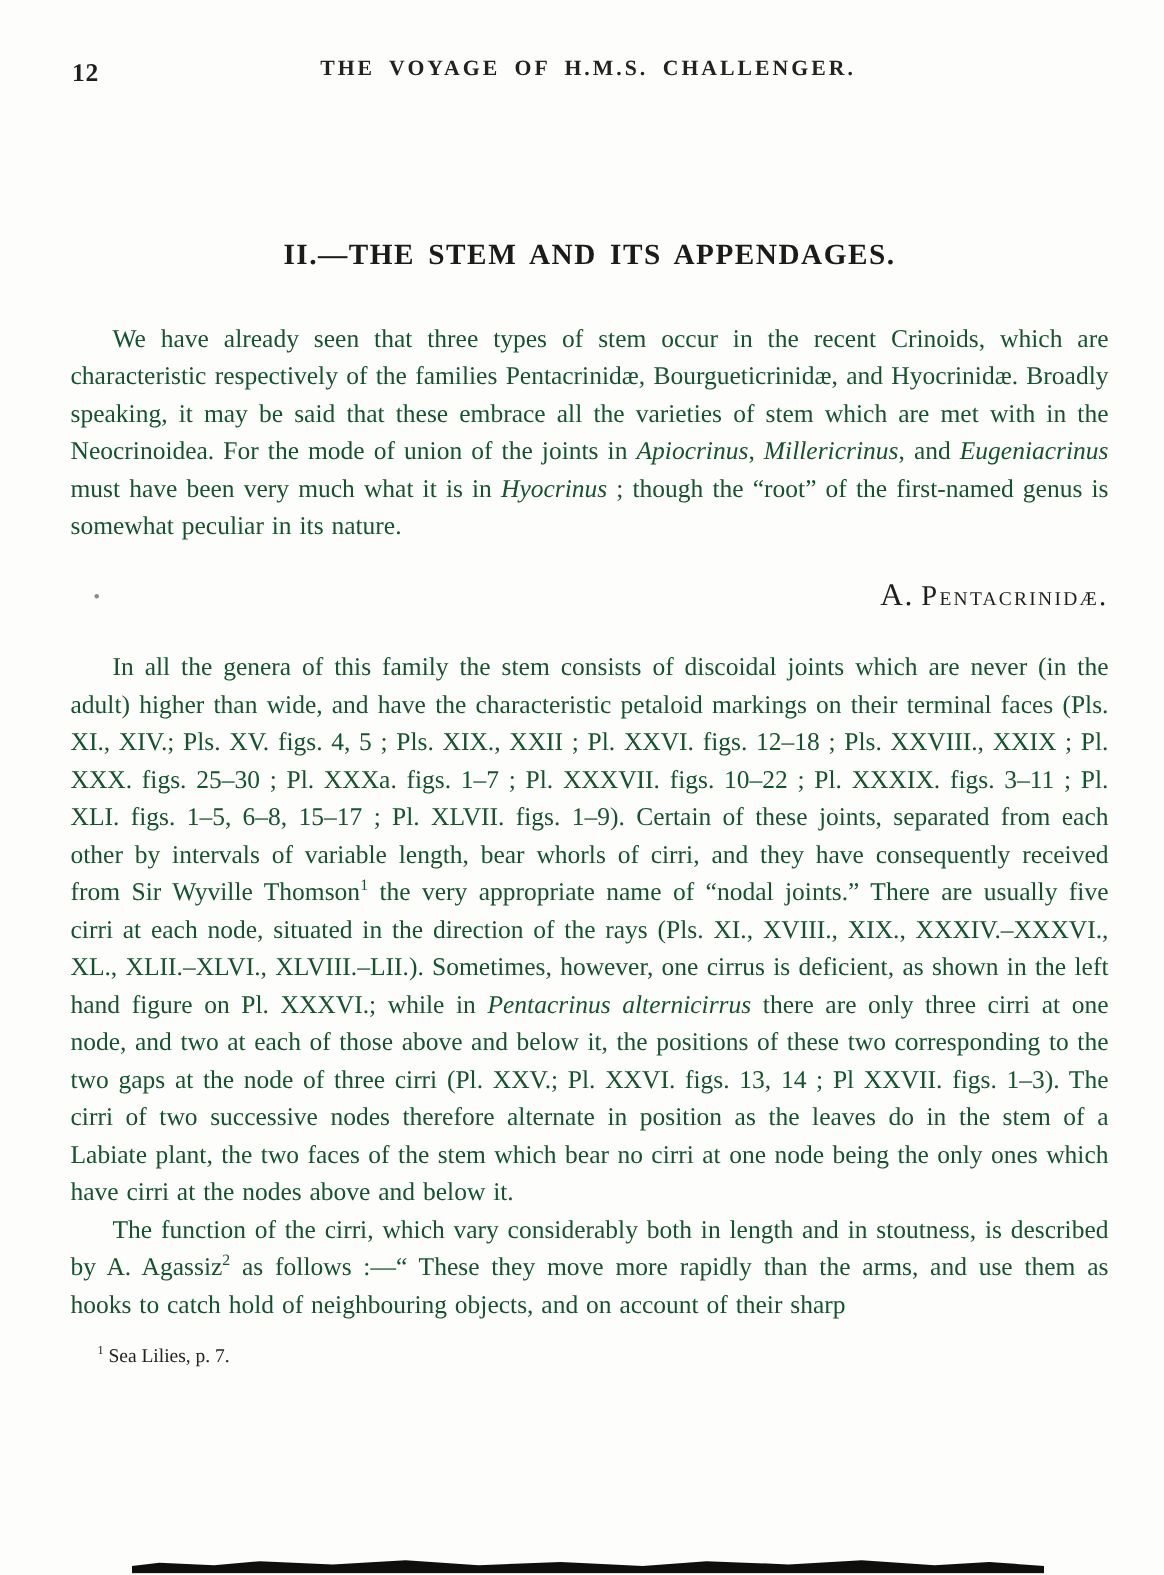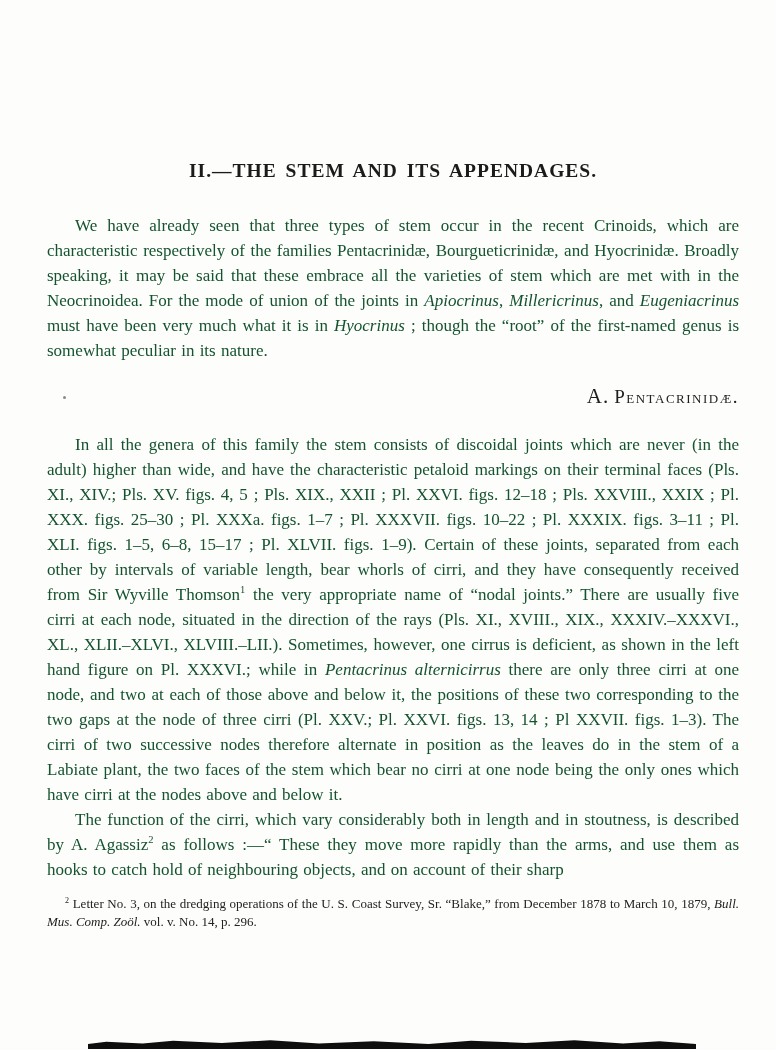--- a/index.html
+++ b/index.html
@@ -122,35 +122,39 @@
     bottom: 1px;
     background: #0e0e0e;
     clip-path: polygon(0 100%, 0 55%, 3% 35%, 9% 50%, 14% 25%, 22% 45%, 30% 20%, 38% 50%, 47% 30%, 56% 55%, 63% 25%, 72% 45%, 80% 20%, 88% 50%, 94% 30%, 100% 55%, 100% 100%);
   }
 </style>
 </head>
 <body>
 
 <div class="page">
 
+  <div class="running-head">
+    <span class="page-num">12</span>
+    <span class="head-title">THE VOYAGE OF H.M.S. CHALLENGER.</span>
+  </div>
 
   <div class="content">
 
     <h1 class="section-heading">II.—THE STEM AND ITS APPENDAGES.</h1>
 
     <p class="body-para first-para"><span>We have already seen that three types of stem occur in the recent Crinoids, which are characteristic respectively of the families Pentacrinidæ, Bourgueticrinidæ, and Hyocrinidæ.  Broadly speaking, it may be said that these embrace all the varieties of stem which are met with in the Neocrinoidea.  For the mode of union of the joints in </span><em>Apiocrinus</em><span>, </span><em>Millericrinus</em><span>, and </span><em>Eugeniacrinus</em><span> must have been very much what it is in </span><em>Hyocrinus</em><span> ;  though the “root” of the first-named genus is somewhat peculiar in its nature.</span></p>
 
     <h2 class="sub-heading"><span class="letter">A.</span> <span class="sc">Pentacrinidæ.</span></h2>
 
     <p class="body-para family-para"><span>In all the genera of this family the stem consists of discoidal joints which are never (in the adult) higher than wide, and have the characteristic petaloid markings on their terminal faces (Pls. XI., XIV.;  Pls. XV. figs. 4, 5 ;  Pls. XIX., XXII ;  Pl. XXVI. figs. 12–18 ;  Pls. XXVIII., XXIX ;  Pl. XXX. figs. 25–30 ;  Pl. XXXa. figs. 1–7 ;  Pl. XXXVII. figs. 10–22 ;  Pl. XXXIX. figs. 3–11 ;  Pl. XLI. figs. 1–5, 6–8, 15–17 ;  Pl. XLVII. figs. 1–9).  Certain of these joints, separated from each other by intervals of variable length, bear whorls of cirri, and they have consequently received from Sir Wyville Thomson</span><sup>1</sup><span> the very appropriate name of “nodal joints.”  There are usually five cirri at each node, situated in the direction of the rays (Pls. XI., XVIII., XIX., XXXIV.–XXXVI., XL., XLII.–XLVI., XLVIII.–LII.).  Sometimes, however, one cirrus is deficient, as shown in the left hand figure on Pl. XXXVI.;  while in </span><em>Pentacrinus alternicirrus</em><span> there are only three cirri at one node, and two at each of those above and below it, the positions of these two corresponding to the two gaps at the node of three cirri (Pl. XXV.;  Pl. XXVI. figs. 13, 14 ;  Pl XXVII. figs. 1–3).  The cirri of two successive nodes therefore alternate in position as the leaves do in the stem of a Labiate plant, the two faces of the stem which bear no cirri at one node being the only ones which have cirri at the nodes above and below it.</span></p>
 
     <p class="body-para"><span>The function of the cirri, which vary considerably both in length and in stoutness, is described by A. Agassiz</span><sup>2</sup><span> as follows :—“ These they move more rapidly than the arms, and use them as hooks to catch hold of neighbouring objects, and on account of their sharp</span></p>
 
     <div class="footnotes">
-      <p class="footnote"><sup>2</sup><span> Letter No. 3, on the dredging operations of the U. S. Coast Survey, Sr. “Blake,” from  December 1878 to March 10, 1879, </span><em>Bull. Mus. Comp. Zoöl.</em><span> vol. v. No. 14, p. 296.</span></p>
+      <p class="footnote"><sup>1</sup><span> Sea Lilies, p. 7.</span></p>
     </div>
 
   </div>
 
   <div class="scan-speck"></div>
   <div class="scan-edge"></div>
 
 </div>
 
 </body></html>

